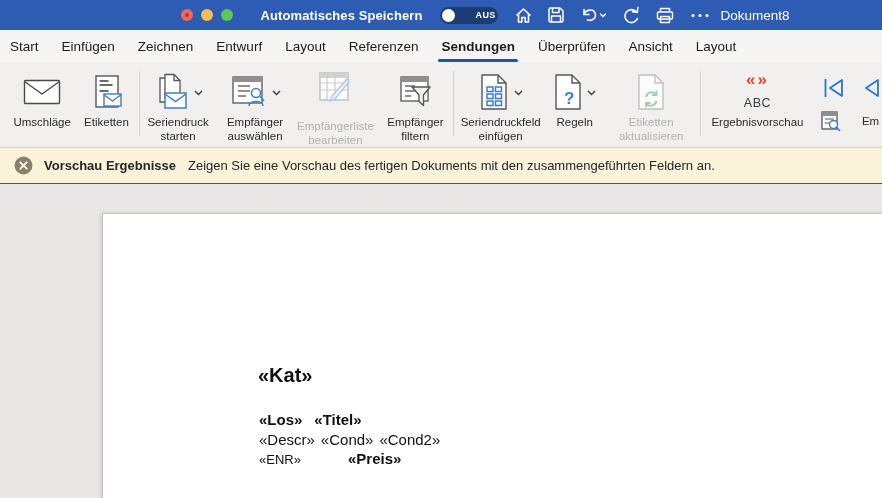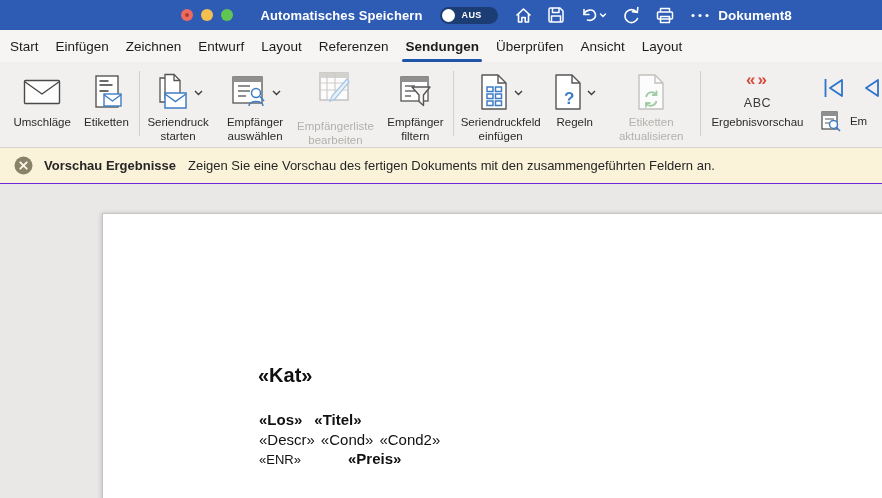--- a/index.html
+++ b/index.html
@@ -12,30 +12,30 @@
     background:#2e5cb4; display:flex; align-items:center;justify-content:center; }
   .lights { display:flex; gap:8px; margin-left:10px; }
   .light { width:12px; height:12px; border-radius:50%; }
   .light.red { background:#ec6a5e; } .light.red::after{content:"";display:block;width:4px;height:4px;border-radius:50%;background:#b3392f;margin:4px auto;}
   .light.yellow { background:#f4bf4f; }
   .light.green { background:#61c554; }
   .autosave-label { color:#fff; font-size:13px; font-weight:700; margin-left:28px; letter-spacing:.1px; }
   .toggle { margin-left:18px; width:58px; height:17px; border-radius:9px; background:#1c3d74;
     display:flex; align-items:center; position:relative; }
   .toggle .knob { width:13px; height:13px; border-radius:50%; background:#fff; margin-left:2px; }
-  .toggle .state { color:#fff; font-size:9px; font-weight:700; margin-left:6px; letter-spacing:.4px; }
+  .toggle .state { color:#fff; font-size:9px; font-weight:700; margin-left:20px; letter-spacing:.4px; }
   .tb-icons { display:flex; align-items:center; margin-left:16px; gap:14px; }
   .tb-ic { display:flex; align-items:center; }
   .doc-title { position:absolute; left:690px; top:0; width:130px; height:30px;
     display:flex; align-items:center; justify-content:center;
-    color:#fff; font-size:13.5px; font-weight:700; }
+    color:#fff; font-size:13.5px; font-weight:400; }
 
   
   .tabbar { position:absolute; left:0; top:30px; width:882px; height:32px;
-    background:#f6f5f3; display:flex; align-items:center; gap:17px; padding-left:10px; }
+    background:#f6f5f3; display:flex; align-items:center; gap:23px; padding-left:10px; }
   .tab { font-size:13.5px; color:#1c1c1c; position:relative; height:32px;
     display:flex; align-items:center; cursor:default; white-space:nowrap; }
   .tab.active { font-weight:700; }
   .tab.active::after { content:""; position:absolute; left:-3px; right:-3px; bottom:0;
     height:3px; background:#1f55a8; border-radius:2px; }
 
   
   .ribbon { position:absolute; left:0; top:62px; width:882px; height:86px;
     background:#f1f0ee; border-bottom:1px solid #d5d3d0; display:flex; align-items:stretch;
     padding-left:10px; }
@@ -46,21 +46,21 @@
     white-space:pre-line; margin-top:1px; }
   .rbtn.disabled .lbl { color:#b3b1ae; }
   .chev { margin-left:4px; margin-top:2px; }
   .w66{width:66px;} .w79{width:79px;} .w86{width:86px;gap:12px;} .w78{width:78px;}
   .w95{width:95px;} .w57{width:57px;} .w100{width:100px;} .w116{width:116px;}
   .preview-glyph { display:flex; flex-direction:column; align-items:center; line-height:13px; }
   .preview-glyph .guillemets { color:#d8493b; font-size:17px; font-weight:700; letter-spacing:2px; }
   .preview-glyph .abc { color:#3b3a38; font-size:12.5px; letter-spacing:.5px; margin-top:11px; }
   .nav-col { display:flex; flex-direction:column; padding-top:12px; margin-left:6px; }
   .nav-row { display:flex; align-items:center; gap:12px; height:28px; padding-left:2px; }
-  .find-row { display:flex; align-items:center; gap:8px; margin-top:8px; }
+  .find-row { display:flex; align-items:center; gap:20px; margin-top:8px; }
   .find-row .lbl2 { font-size:11.5px; color:#2b2a28; white-space:nowrap; }
 
   
   .infobar { position:absolute; left:0; top:148px; width:882px; height:36px;
     background:#faf3da; display:flex; align-items:center; padding-left:14px;
     border-bottom:1px solid #6d28d9; }
   .infobar .xicon { margin-right:11px; display:flex; }
   .infobar .ititle { font-size:13px; font-weight:700; color:#262626; }
   .infobar .imsg { font-size:13px; color:#262626; margin-left:12px; }
 

